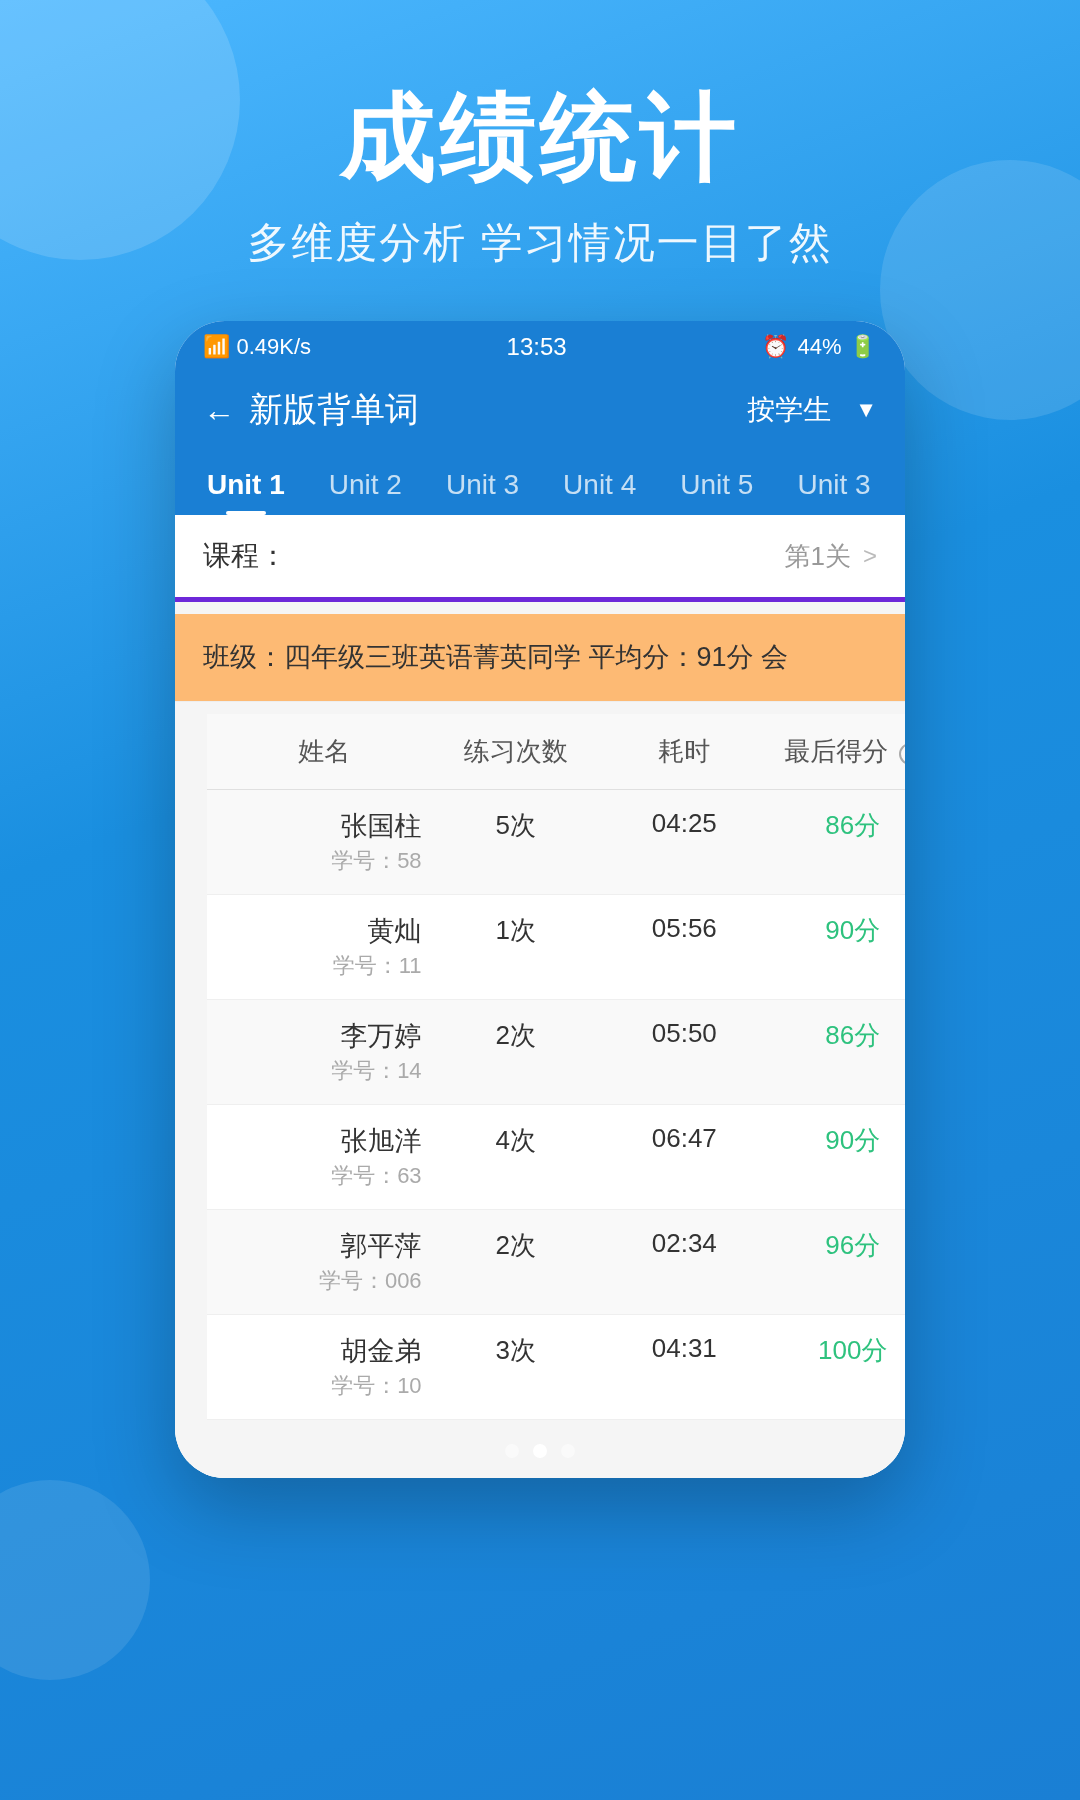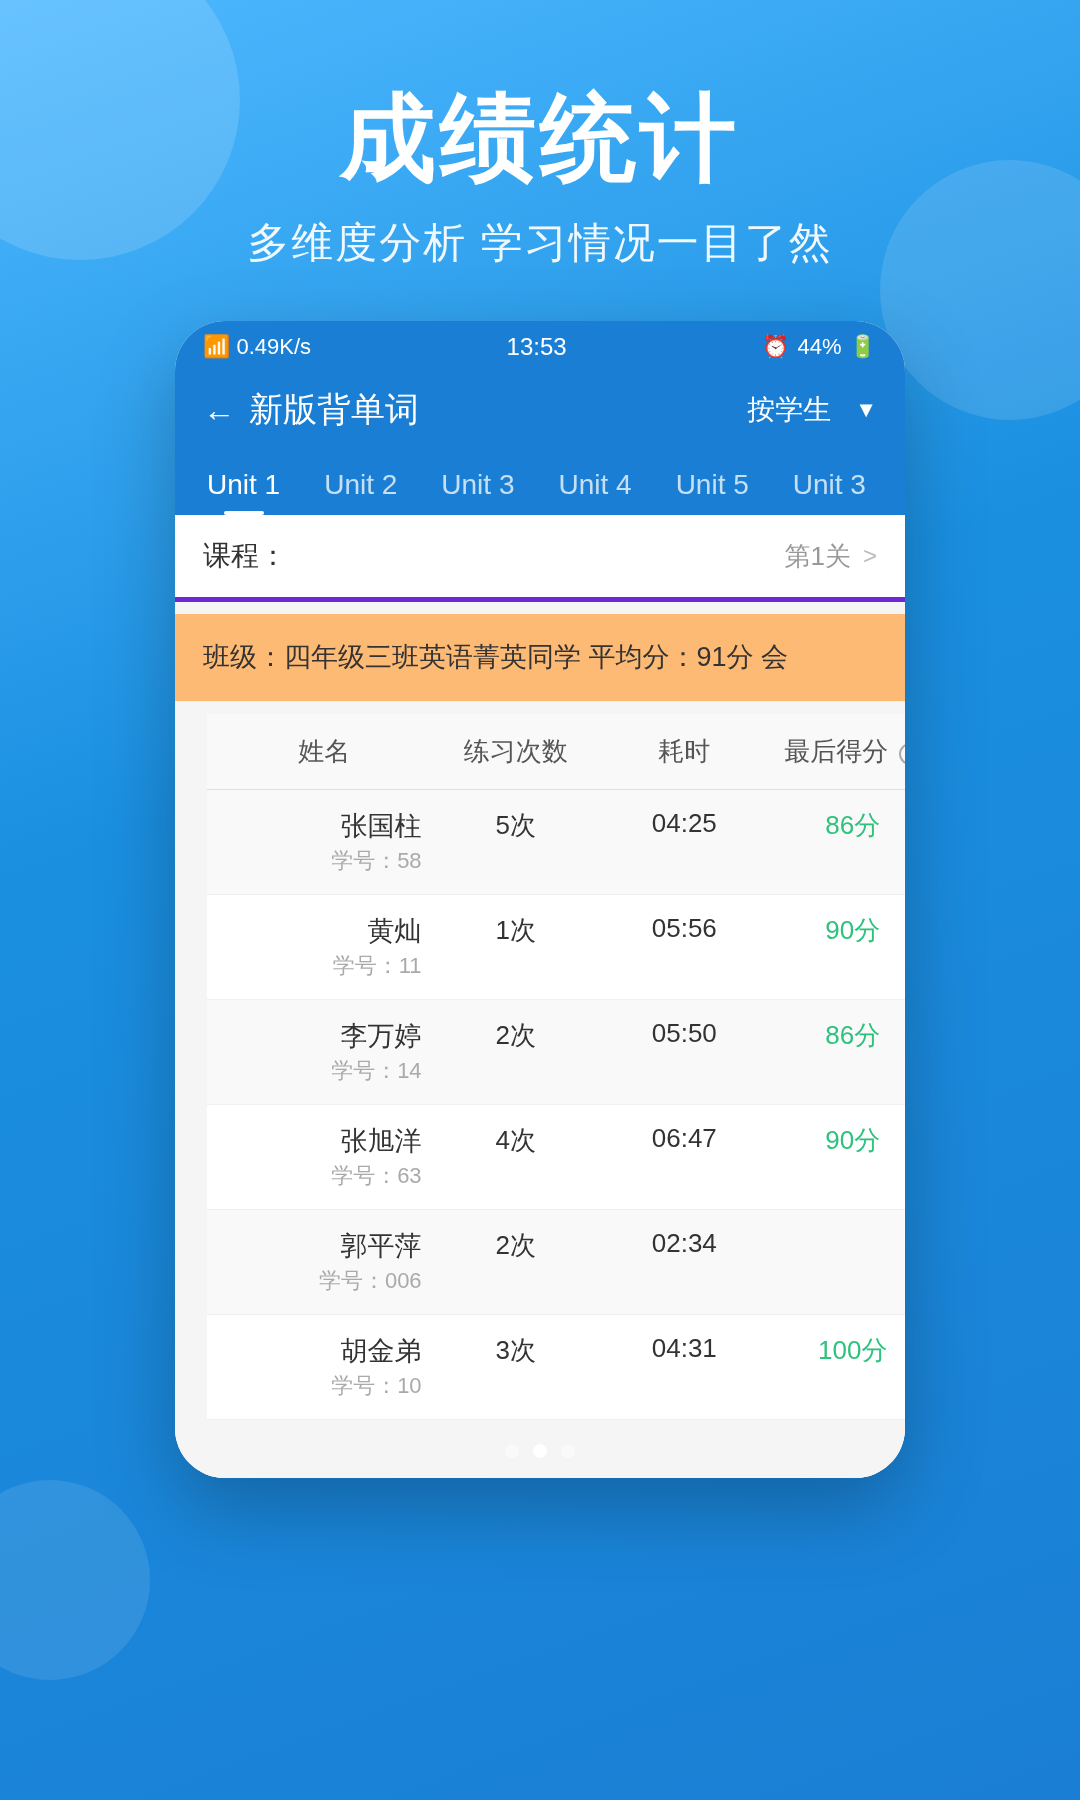--- a/index.html
+++ b/index.html
@@ -48,20 +48,21 @@
       z-index: 2;
       text-align: center;
       padding-top: 80px;
     }
     .main-title {
       color: #fff;
       font-size: 96px;
       font-weight: 700;
       letter-spacing: 4px;
       line-height: 1.2;
+      font-family: Liberation Serif, serif;
     }
     .sub-title {
       color: rgba(255,255,255,0.92);
       font-size: 42px;
       font-weight: 400;
       margin-top: 20px;
       letter-spacing: 2px;
     }
 
     
@@ -131,21 +132,21 @@
       color: rgba(255,255,255,0.75);
       font-size: 28px;
       padding: 18px 22px 14px;
       white-space: nowrap;
       cursor: pointer;
       position: relative;
       flex-shrink: 0;
     }
     .unit-tab.active {
       color: #fff;
-      font-weight: 400;
+      font-weight: 700;
     }
     .unit-tab.active::after {
       content: '';
       position: absolute;
       bottom: 0;
       left: 50%;
       transform: translateX(-50%);
       width: 40px;
       height: 4px;
       background: #fff;
@@ -396,20 +397,21 @@
         <div class="td score-green">90分</div>
       </div>
 
       <div class="table-row">
         <div class="td name-cell">
           <span class="student-name">郭平萍</span>
           <span class="student-id">学号：006</span>
         </div>
         <div class="td">2次</div>
         <div class="td">02:34</div>
+        <div class="td score-green">96分</div>
       </div>
 
       <div class="table-row">
         <div class="td name-cell">
           <span class="student-name">胡金弟</span>
           <span class="student-id">学号：10</span>
         </div>
         <div class="td">3次</div>
         <div class="td">04:31</div>
         <div class="td score-green">100分</div>

